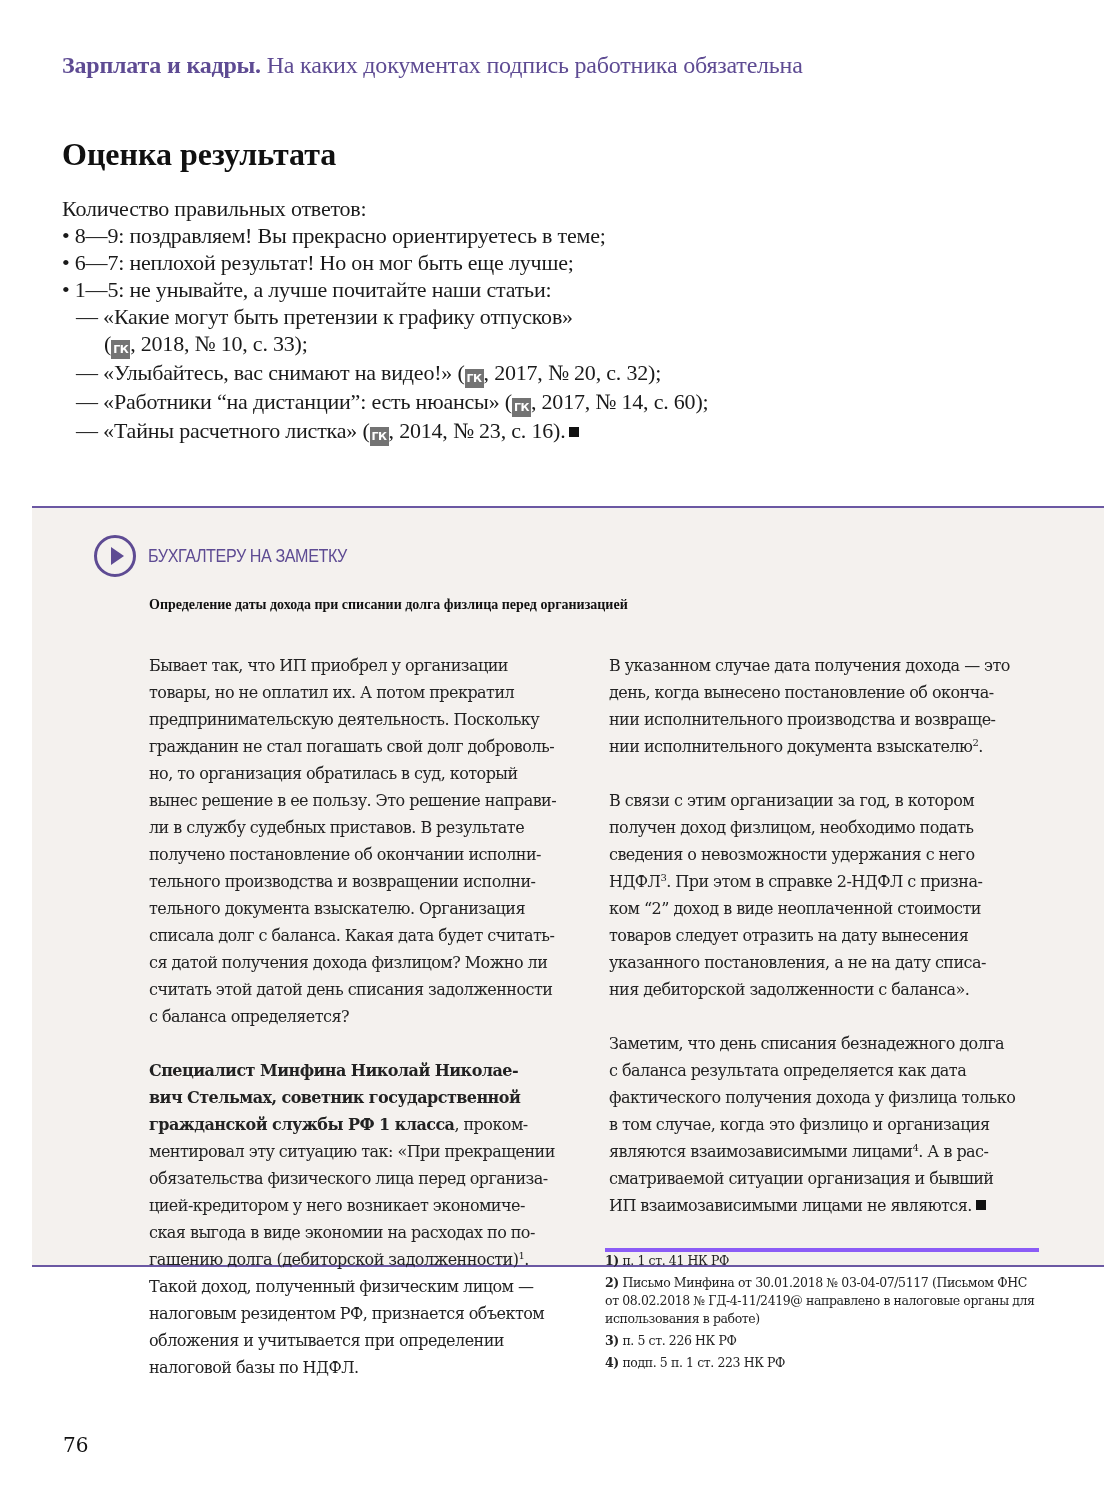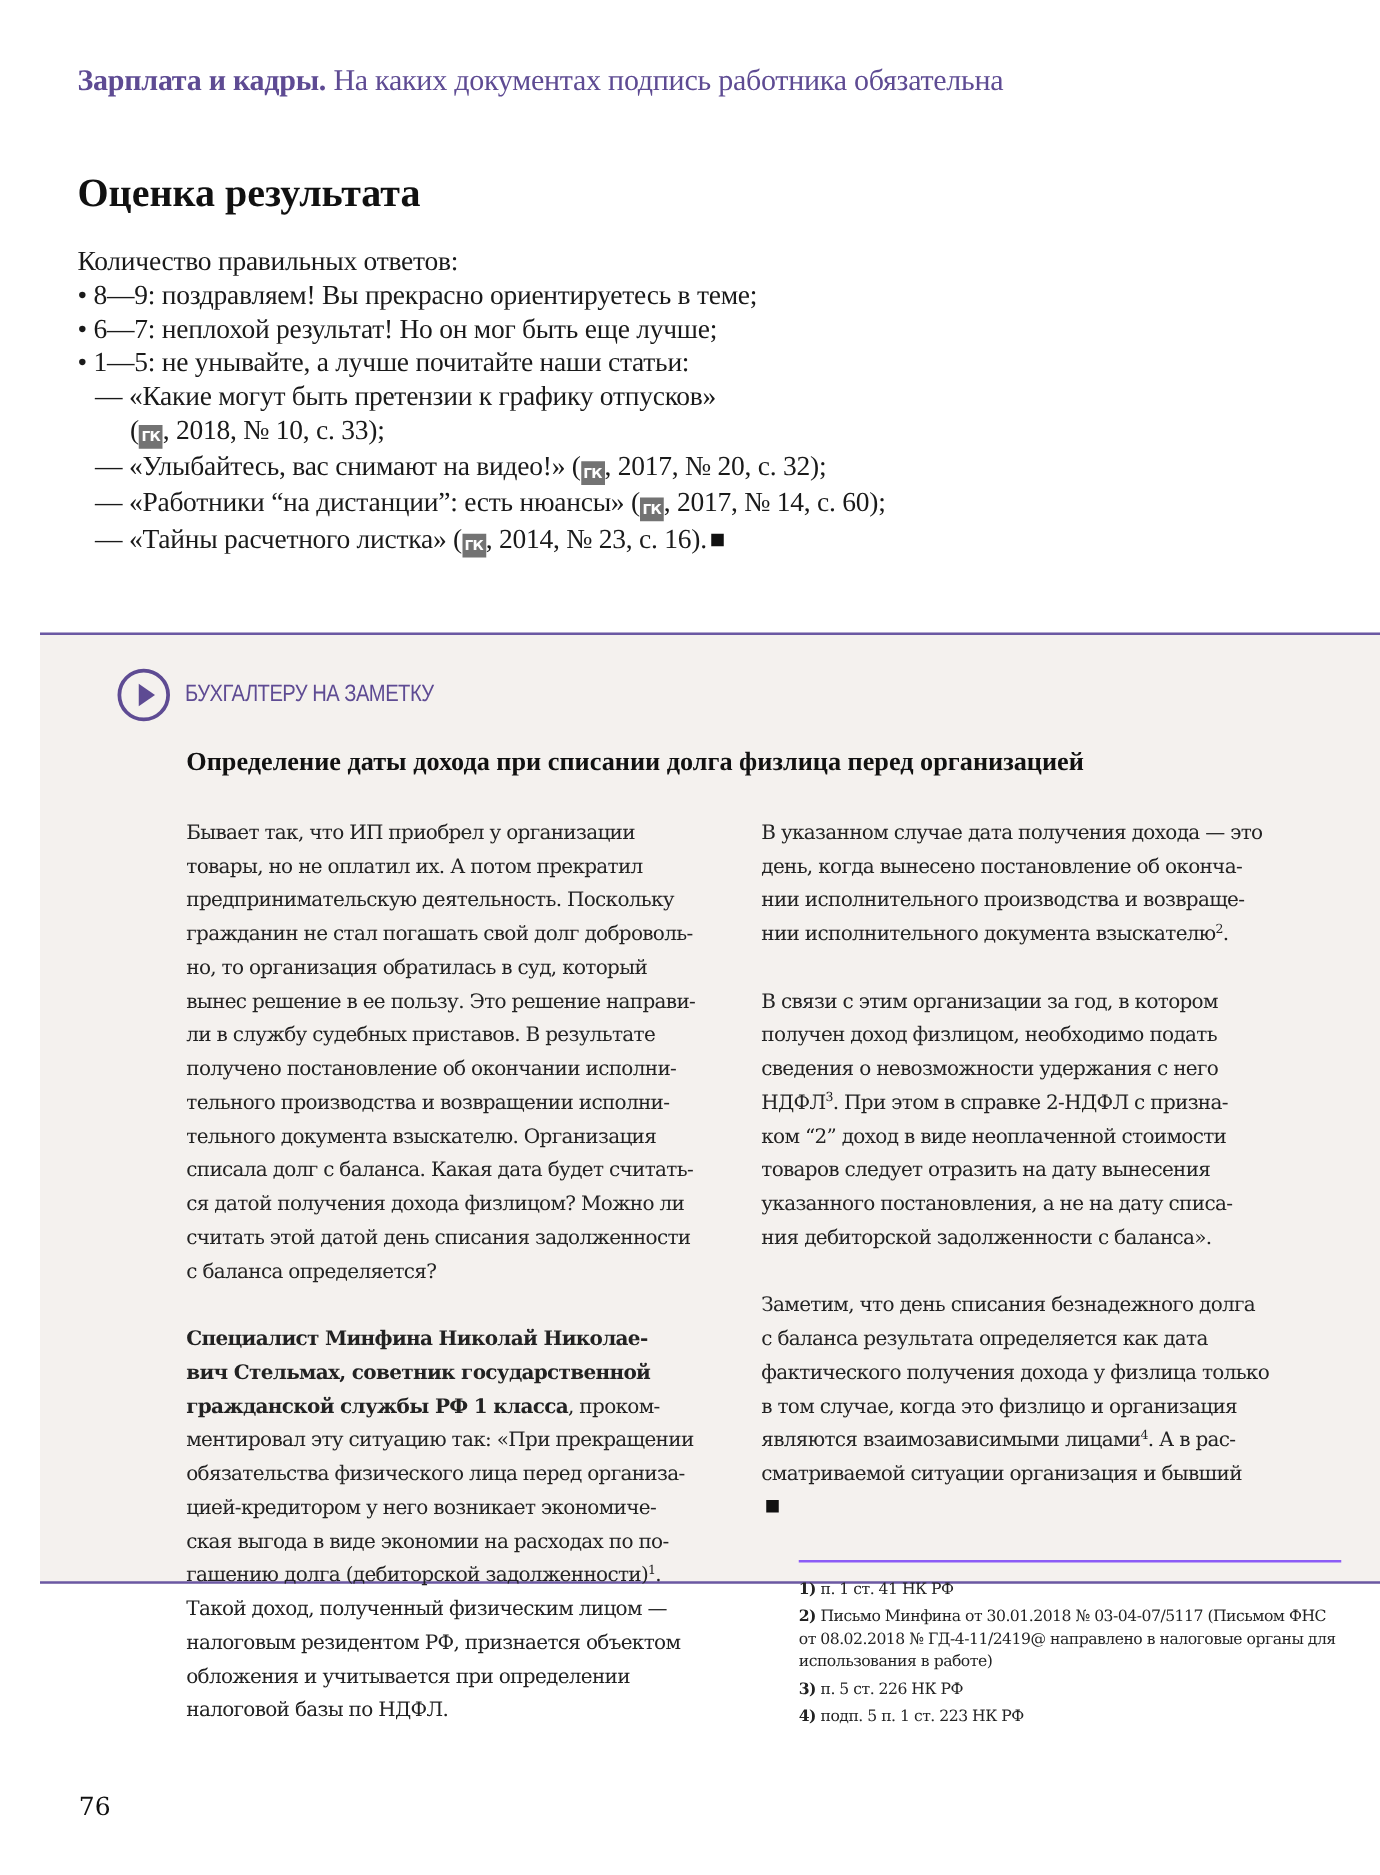--- a/index.html
+++ b/index.html
@@ -47,36 +47,36 @@
     .play-icon::after {
       content: ""; position: absolute; left: 14px; top: 9px;
       border-left: 13px solid #5e4b93; border-top: 9px solid transparent; border-bottom: 9px solid transparent;
     }
     .note-label {
       margin-left: 12px; font-family: "Liberation Sans", sans-serif; font-size: 19px;
       color: #5e4b93; letter-spacing: -0.5px; transform: scaleX(0.85); transform-origin: left center;
     }
     .note-title {
       position: absolute; left: 117px; top: 89px; font-family: "Liberation Serif", serif;
-      font-size: 21px; font-weight: bold; color: #111; white-space: nowrap;
+      font-size: 14px; font-weight: bold; color: #111; white-space: nowrap;
     }
     .col {
       position: absolute; top: 144px; width: 440px;
       font-family: "DejaVu Serif", serif; font-size: 16px; line-height: 27px; color: #222;
       letter-spacing: -0.55px;
     }
     .col.left { left: 117px; }
     .col.right { left: 577px; }
     .col p { margin: 0 0 27px 0; }
     .col .ln { white-space: nowrap; display: block; }
     .col b { font-weight: bold; }
     sup { font-size: 10px; line-height: 0; vertical-align: 6px; }
     .footnotes {
-      position: absolute; left: 607px; top: 740px; width: 434px;
-      border-top: 2px solid #8b5cf6; padding-top: 12px;
+      position: absolute; left: 573px; top: 740px; width: 434px;
+      border-top: 4px solid #8b5cf6; padding-top: 0;
       font-family: "DejaVu Serif", serif; font-size: 12.5px; line-height: 18px; color: #222;
       letter-spacing: -0.4px;
     }
     .footnotes .fn { margin-bottom: 4px; }
     .footnotes b { font-weight: bold; }
     .page-number {
       position: absolute; left: 63px; top: 1433px; font-family: "DejaVu Serif", serif;
       font-size: 20px; color: #111;
     }
   </style>
@@ -169,21 +169,21 @@
       <span class="ln">указанного постановления, а не на дату списа-</span>
       <span class="ln">ния дебиторской задолженности с баланса».</span>
     </p>
     <p>
       <span class="ln">Заметим, что день списания безнадежного долга</span>
       <span class="ln">с баланса результата определяется как дата</span>
       <span class="ln">фактического получения дохода у физлица только</span>
       <span class="ln">в том случае, когда это физлицо и организация</span>
       <span class="ln"><span>являются взаимозависимыми лицами</span><sup>4</sup><span>. А в рас-</span></span>
       <span class="ln">сматриваемой ситуации организация и бывший</span>
-      <span class="ln"><span class="end-square"></span></span>
+      <span class="ln"><span>ИП взаимозависимыми лицами не являются.</span><span class="end-square"></span></span>
     </p>
   </div>
 
   <div class="footnotes">
     <div class="fn"><b>1)</b> <span>п. 1 ст. 41 НК РФ</span></div>
     <div class="fn"><b>2)</b> <span>Письмо Минфина от 30.01.2018 № 03-04-07/5117 (Письмом ФНС от 08.02.2018 № ГД-4-11/2419@ направлено в налоговые органы для использования в работе)</span></div>
     <div class="fn"><b>3)</b> <span>п. 5 ст. 226 НК РФ</span></div>
     <div class="fn"><b>4)</b> <span>подп. 5 п. 1 ст. 223 НК РФ</span></div>
   </div>
 </div>

